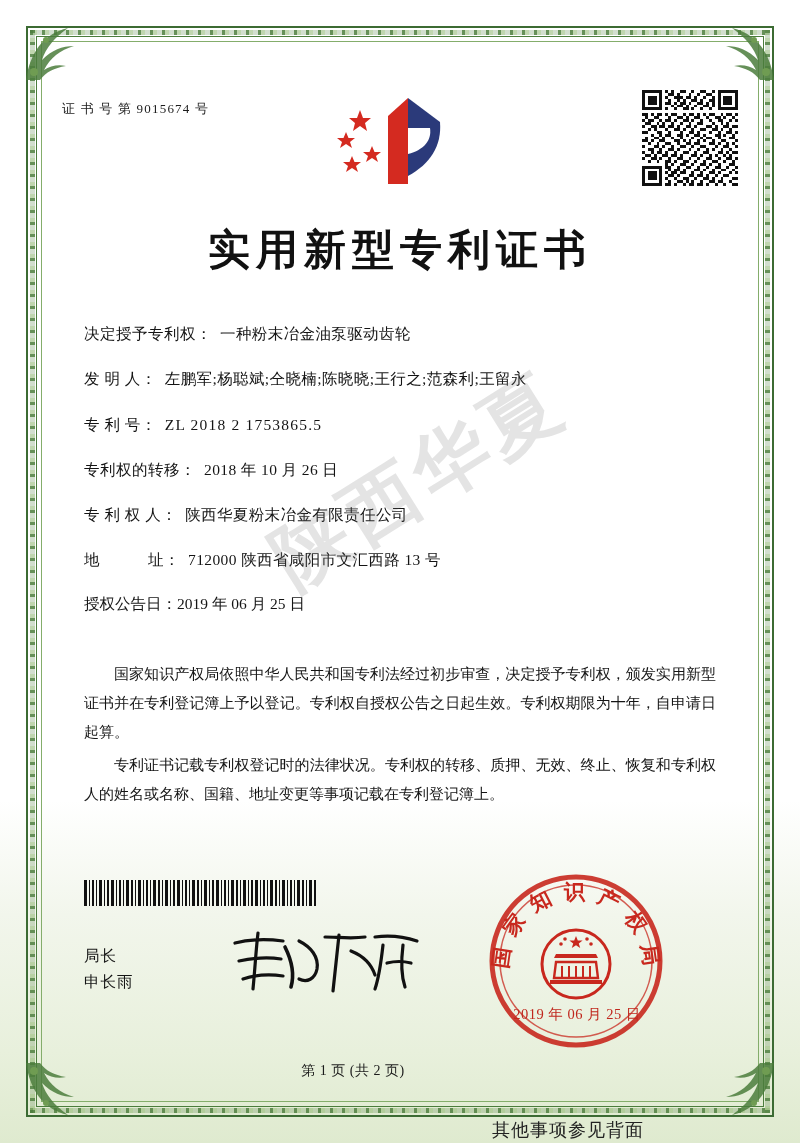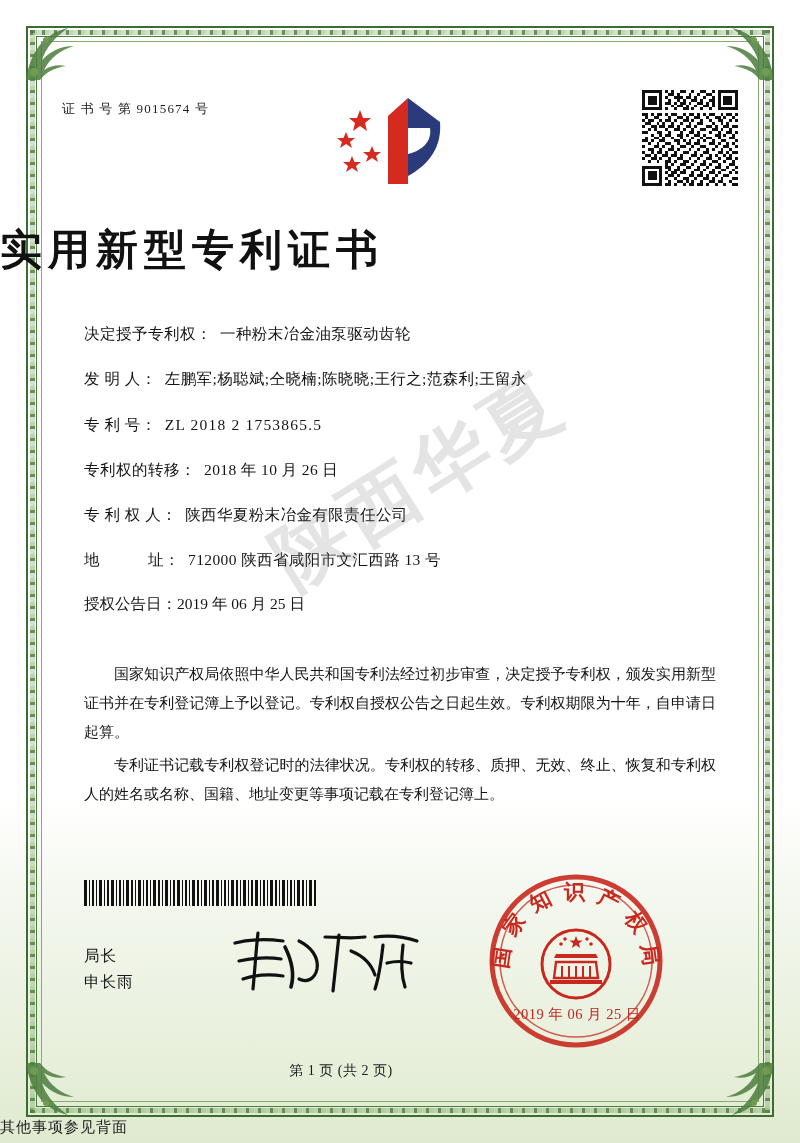--- a/index.html
+++ b/index.html
@@ -102,20 +102,21 @@
   .qr {
     position: absolute;
     right: 62px; top: 90px;
     width: 96px; height: 96px;
   }
 
   .main-title {
     position: absolute;
     left: 0; top: 222px;
     width: 800px;
+    text-align: center;
     font-size: 42px;
     font-weight: bold;
     letter-spacing: 6px;
     color: #111;
     font-family: "Liberation Serif", serif;
   }
 
   
   .fields {
     position: absolute;
@@ -213,33 +214,33 @@
     left: 492px; top: 1005px;
     width: 170px;
     text-align: center;
     font-size: 14.5px;
     color: #c0271d;
     letter-spacing: 0.5px;
   }
 
   .page-no {
     position: absolute;
-    left: 0; top: 1062px;
+    left: 12px; top: 1062px;
     width: 682px;
     text-align: center;
     font-size: 14px;
     color: #1b1b1b;
     letter-spacing: 0.5px;
   }
   .footer-note {
     position: absolute;
     left: 0; top: 1118px;
     width: 644px;
-    text-align: left;
-    font-size: 15px;
+    text-align: right;
+    font-size: 18px;
     color: #222;
     letter-spacing: 1px;
   }
 </style>
 </head>
 <body>
 
 <div id="certificate">
 
   <div class="border-outer"></div>

